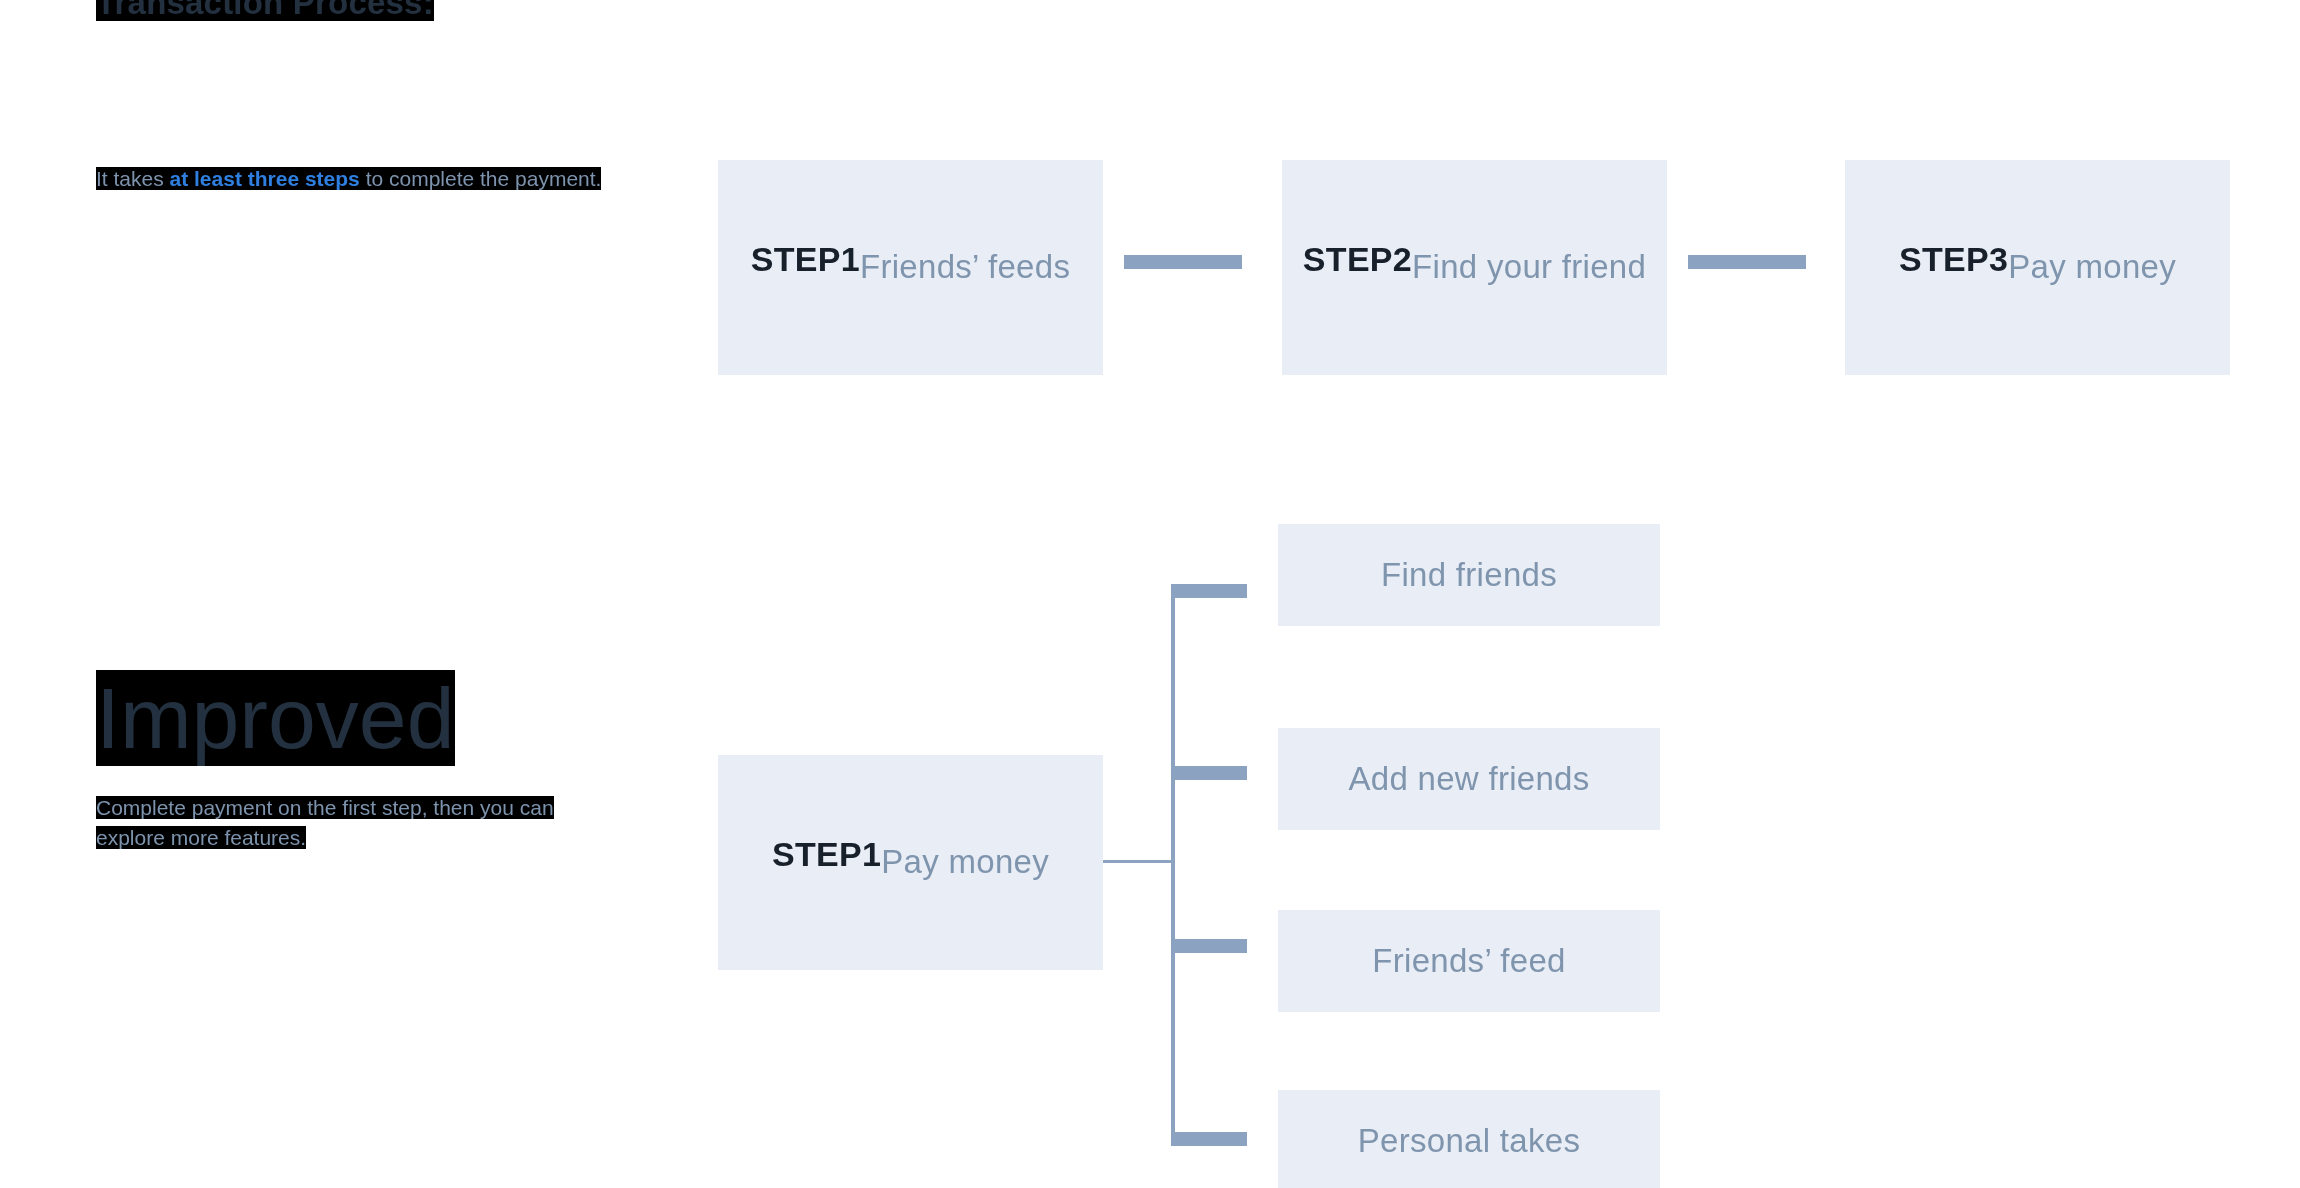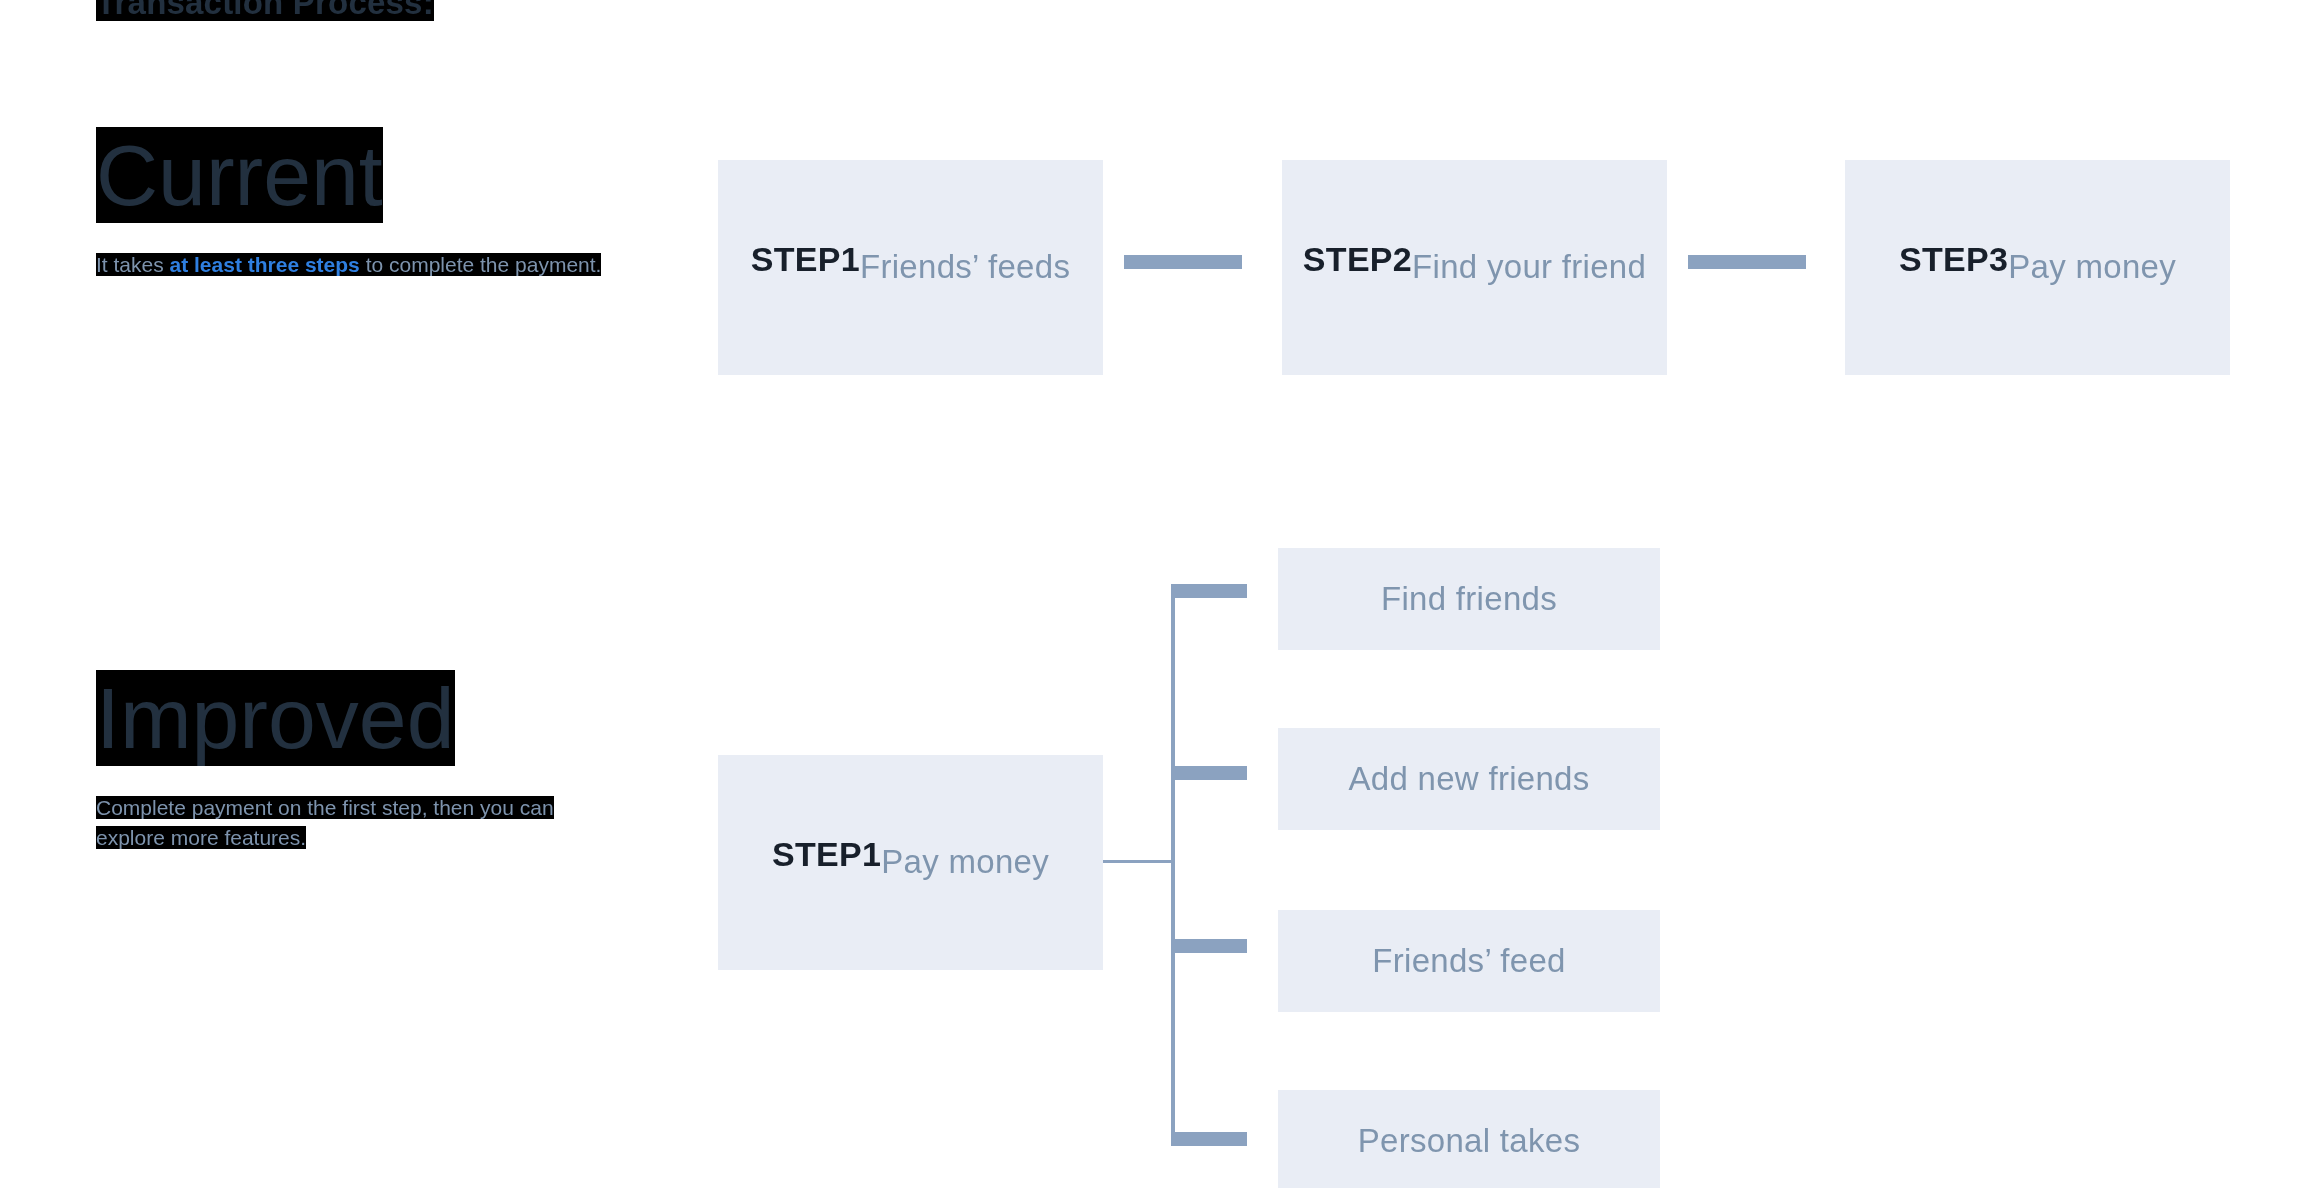--- a/index.html
+++ b/index.html
@@ -69,23 +69,20 @@
 </head>
 <body>
 
 <div class="stage">
 
   <div class="kicker">
     <span class="hl">Transaction Process</span><span class="hl">:</span>
   </div>
 
   <div class="sec" style="top:132px;">
-    <div class="sec-title">
-      <span class="hl">Current</span>
-    </div>
     <p class="sec-body" style="margin-top:32px;">
       <span class="hl">It takes </span><b class="hl">at least three steps</b><span class="hl"> to complete the payment.</span>
     </p>
   </div>
 
   <div class="sec" style="top:675px;">
     <div class="sec-title">
       <span class="hl">Improved</span>
     </div>
     <p class="sec-body" style="margin-top:32px;width:520px;">
@@ -119,21 +116,21 @@
 
   <div class="thin" style="left:1103px;top:860px;width:72px;height:3px;"></div>
 
   <div class="thin" style="left:1171px;top:591px;width:4px;height:555px;"></div>
 
   <div class="bar" style="left:1171px;top:584px;width:76px;height:14px;"></div>
   <div class="bar" style="left:1171px;top:766px;width:76px;height:14px;"></div>
   <div class="bar" style="left:1171px;top:939px;width:76px;height:14px;"></div>
   <div class="bar" style="left:1171px;top:1132px;width:76px;height:14px;"></div>
 
-  <div class="leaf" style="left:1278px;top:548px;width:382px;height:102px;">
+  <div class="leaf" style="left:1278px;top:524px;width:382px;height:102px;">
     <span>Find friends</span>
   </div>
   <div class="leaf" style="left:1278px;top:728px;width:382px;height:102px;align-items:center;">
     <span>Add new friends</span>
   </div>
   <div class="leaf" style="left:1278px;top:910px;width:382px;height:102px;">
     <span>Friends’ feed</span>
   </div>
   <div class="leaf" style="left:1278px;top:1090px;width:382px;height:102px;">
     <span>Personal takes</span>

